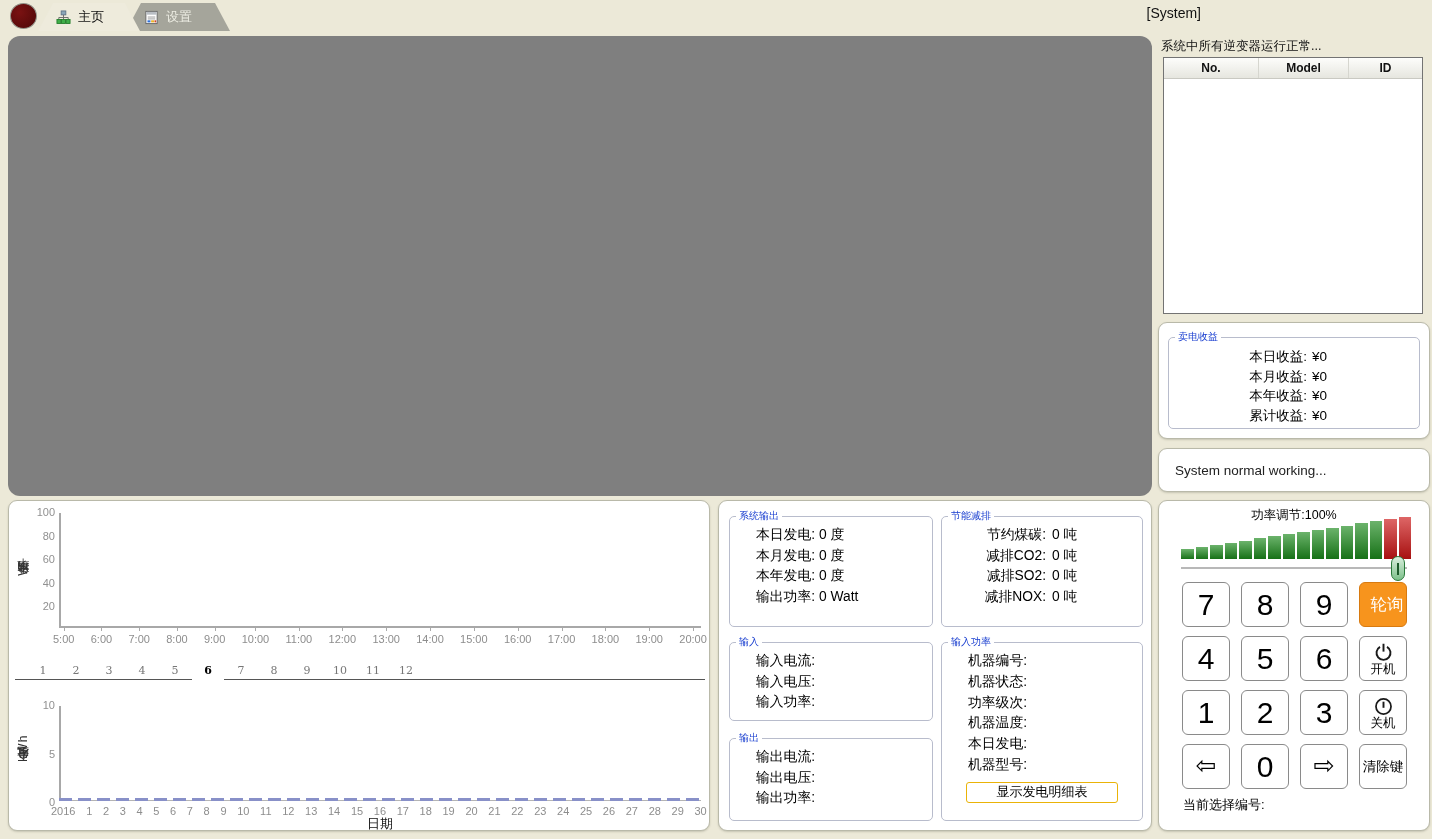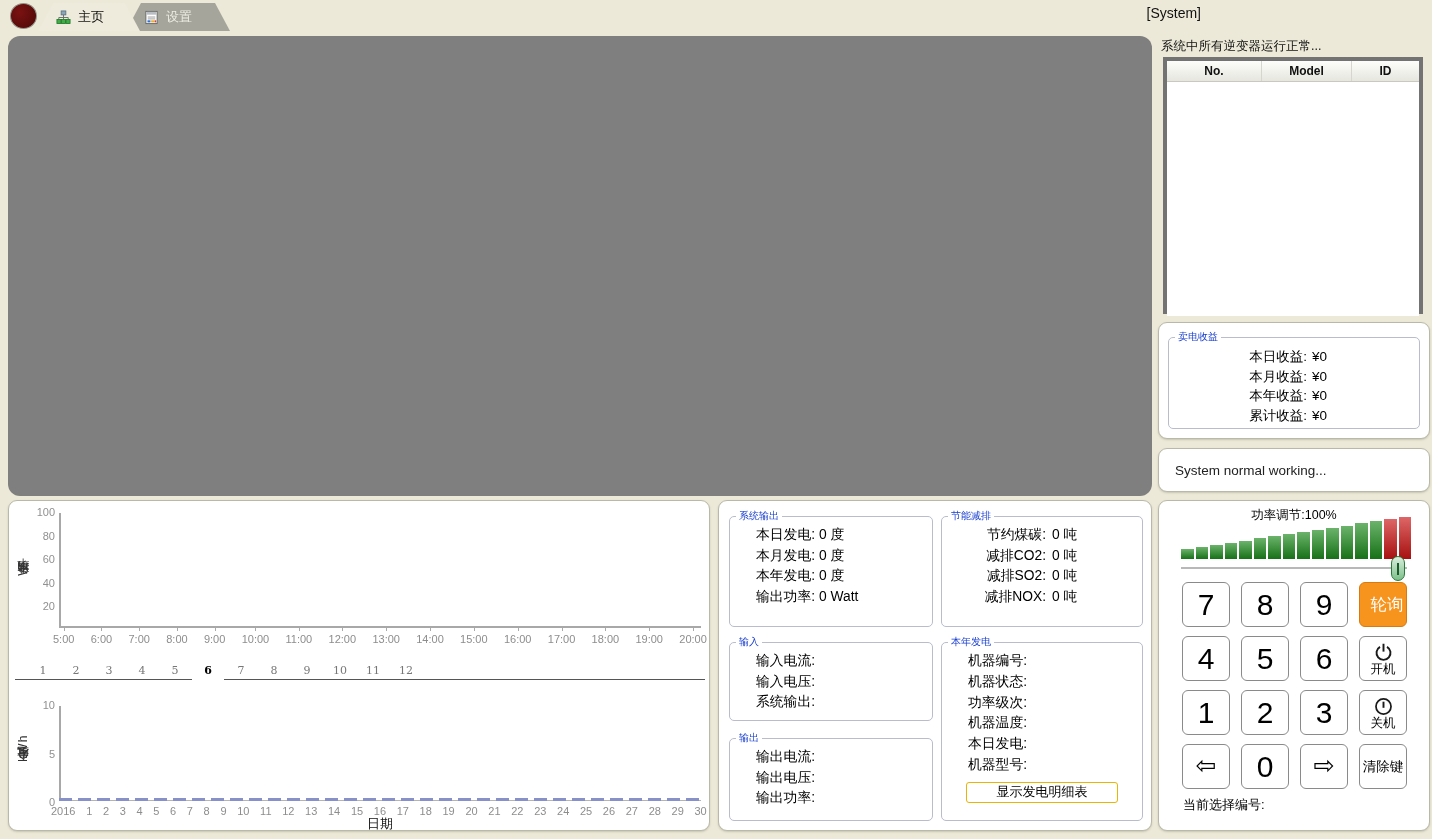--- a/index.html
+++ b/index.html
@@ -22,21 +22,21 @@
   .main-display { position:absolute; left:8px; top:36px; width:1144px; height:460px;
                   background:#7f7f7f; border-radius:12px; }
 
   
   .panel { position:absolute; background:#fff; border:1px solid #b9b9a9; border-radius:9px;
            box-shadow:0 1px 2px rgba(90,90,70,.25); }
 
   
   .inv-status { position:absolute; left:1161px; top:38px; width:266px; font-size:12.5px; color:#111; }
   .inv-table { position:absolute; left:1163px; top:57px; width:260px; height:257px;
-               background:#0f172a; border:4px solid #737373; }
+               background:#0f172a; border:1px solid #737373; }
   .inv-head { display:grid; grid-template-columns:95px 90px 1fr; height:21px;
               background:linear-gradient(#fdfdfb,#e6e6df); border-bottom:1px solid #c9c9c2; }
   .inv-head div { font-size:12px; font-weight:bold; color:#111; text-align:center; line-height:20px;
                   border-right:1px solid #d6d6cf; }
   .inv-head div:last-child { border-right:none; }
   .inv-body { height:234px; background:#fff; }
 
   .revenue-panel { left:1158px; top:322px; width:272px; height:117px; }
   fieldset { border:1px solid #b8bccc; border-radius:5px; }
   legend { color:#1a3fd0; font-size:10px; padding:0 3px; margin-left:6px; }
@@ -388,39 +388,39 @@
 
   <fieldset class="ifs fs-input">
     <legend>输入</legend>
     <div class="row">
         <span class="lb">输入电流:</span>
       </div>
     <div class="row">
         <span class="lb">输入电压:</span>
       </div>
     <div class="row">
-        <span class="lb">系统输出:</span>
+        <span class="lb">输入功率:</span>
       </div>
   </fieldset>
 
   <fieldset class="ifs fs-output">
     <legend>输出</legend>
     <div class="row">
         <span class="lb">输出电流:</span>
       </div>
     <div class="row">
         <span class="lb">输出电压:</span>
       </div>
     <div class="row">
         <span class="lb">输出功率:</span>
       </div>
   </fieldset>
 
   <fieldset class="ifs fs-machine">
-    <legend>本年发电</legend>
+    <legend>输入功率</legend>
     <div class="row">
         <span class="lb">机器编号:</span>
       </div>
     <div class="row">
         <span class="lb">机器状态:</span>
       </div>
     <div class="row">
         <span class="lb">功率级次:</span>
       </div>
     <div class="row">

